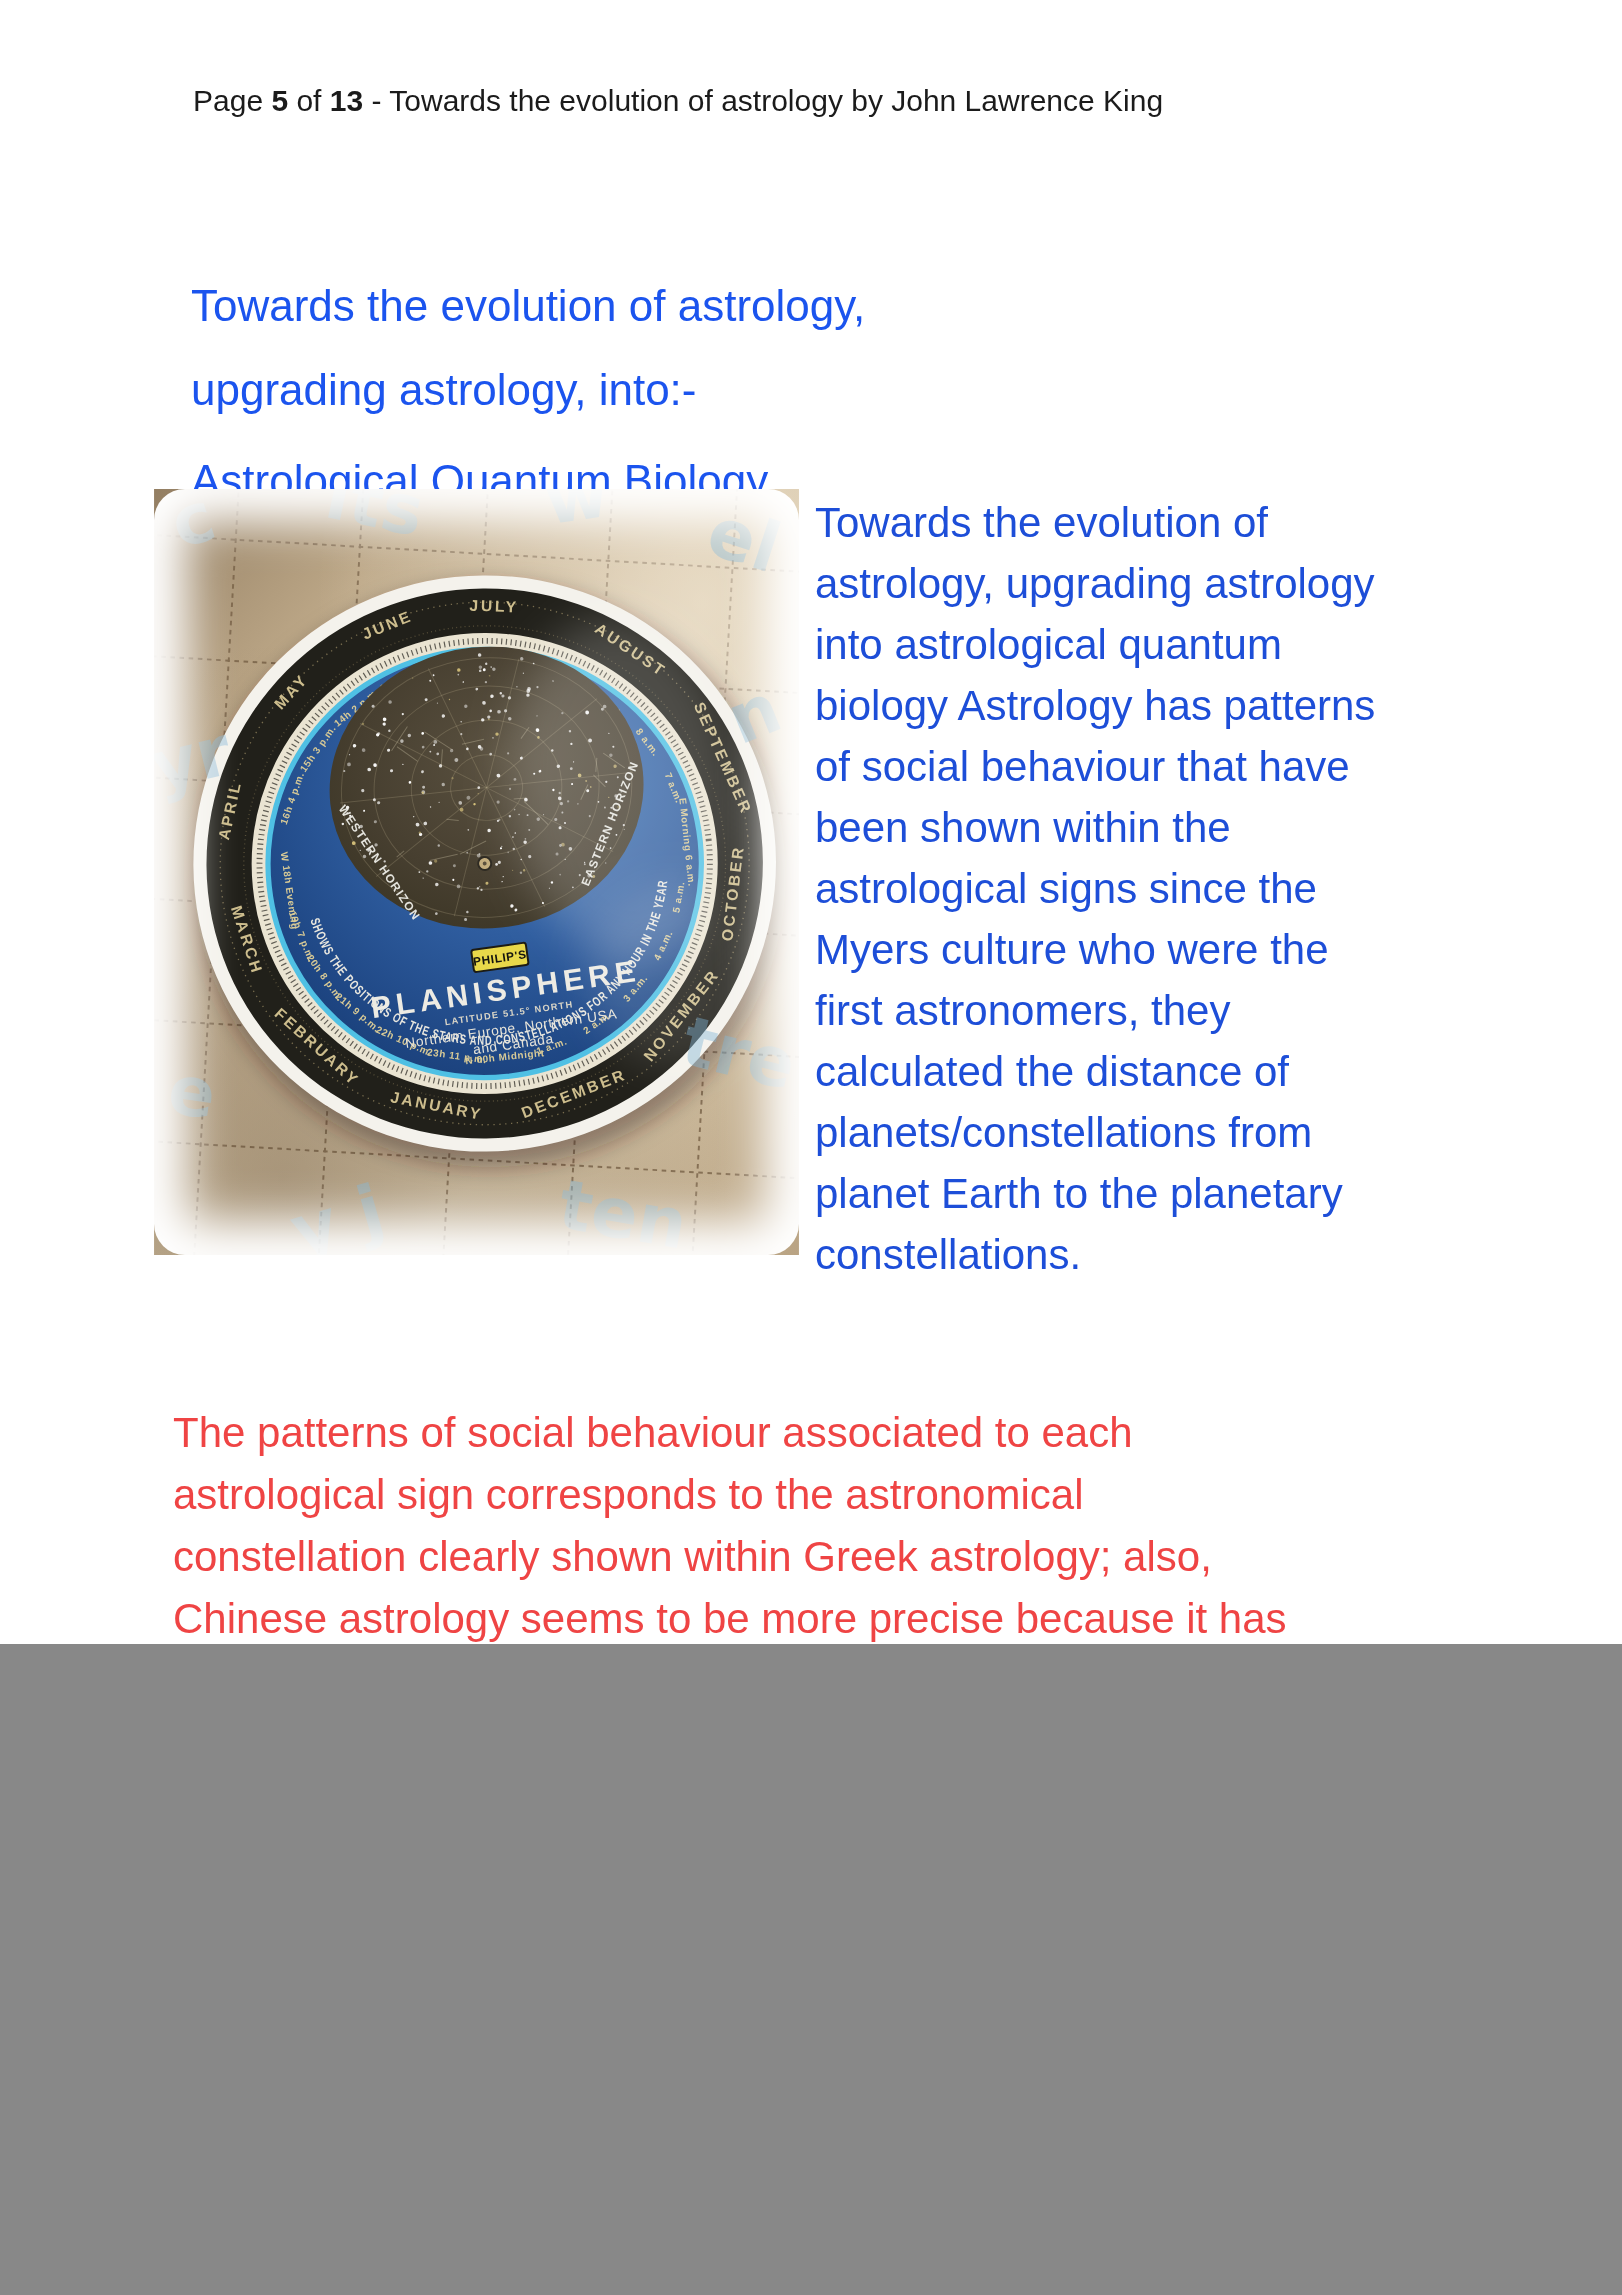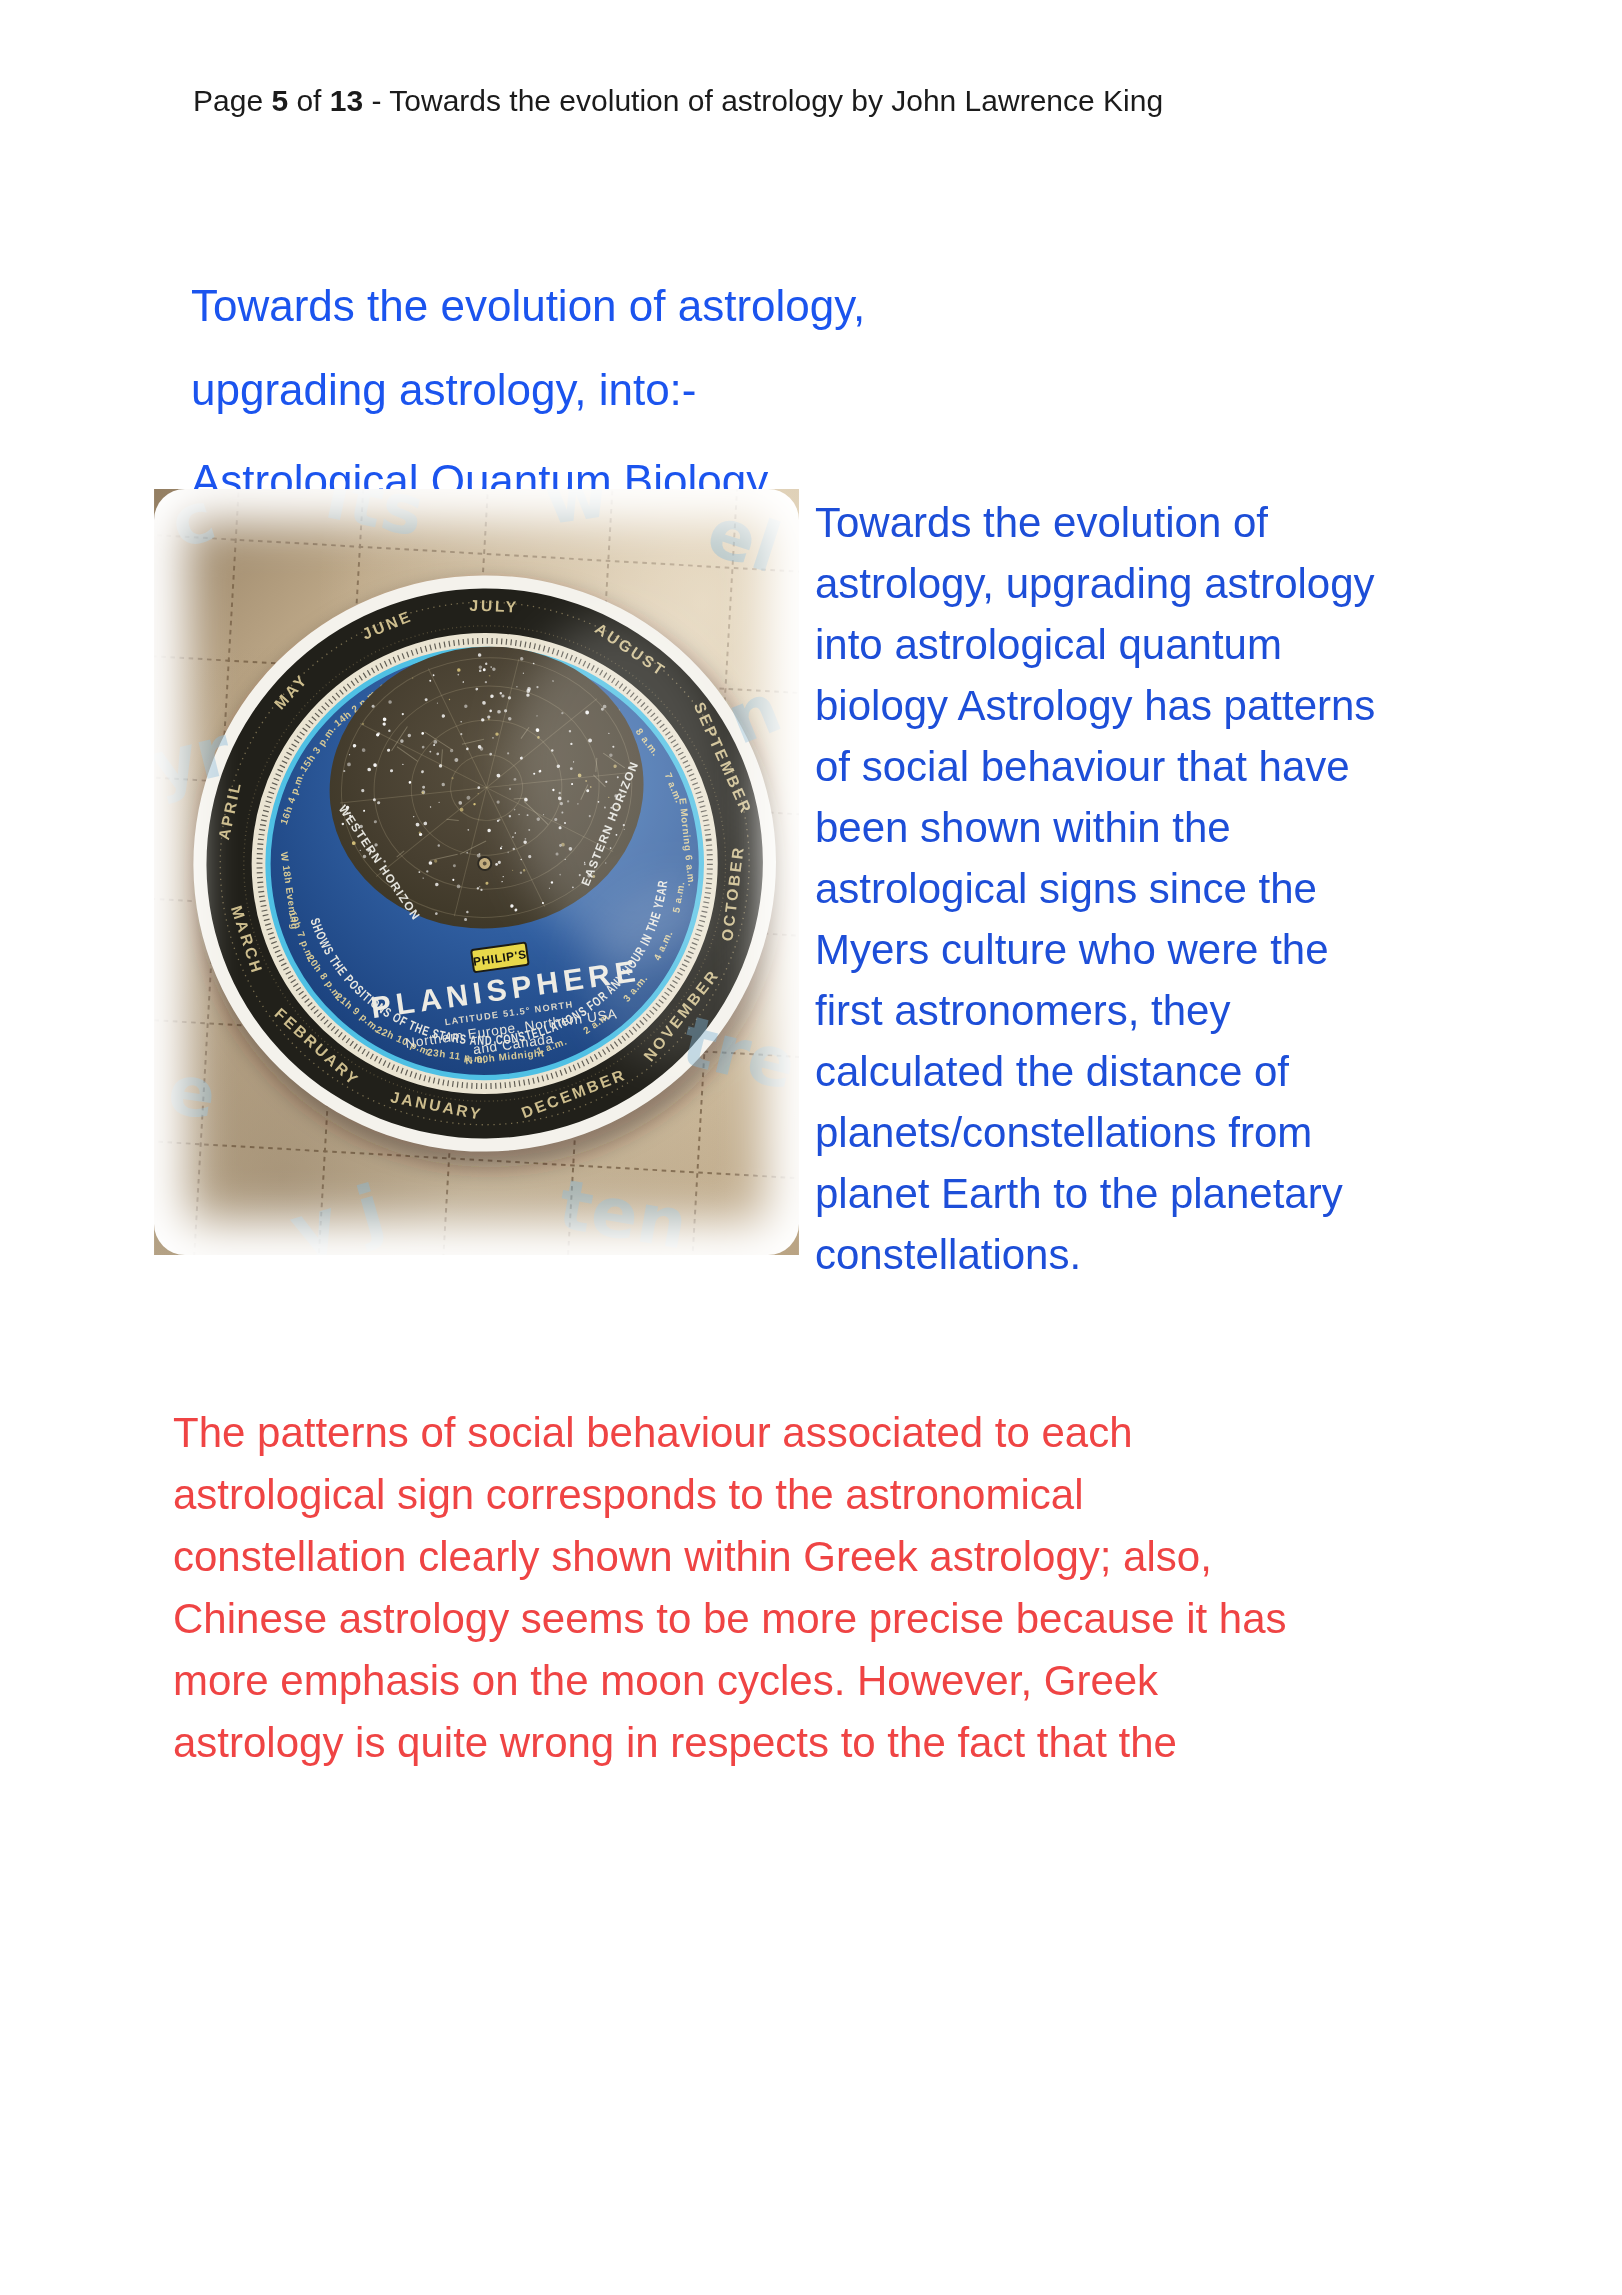--- a/index.html
+++ b/index.html
@@ -1,18 +1,18 @@
 <!DOCTYPE html>
 <html style="font-size:10.5px"><head>
 <meta charset="utf-8">
 <style>
   html,body{margin:0;padding:0;background:#888;}
   .page{
     position:relative;
-    width:1622px;height:2295px;
+    width:1622px;height:1644px;
     background:#ffffff;
     font-family:"Liberation Sans", sans-serif;
     overflow:hidden;
   }
   .doc-header{
     position:absolute;left:193px;top:84px;
     font-size:30px;color:#1b1b1b;letter-spacing:0;
   }
   .doc-header .b{font-weight:bold;}
   .doc-title{

